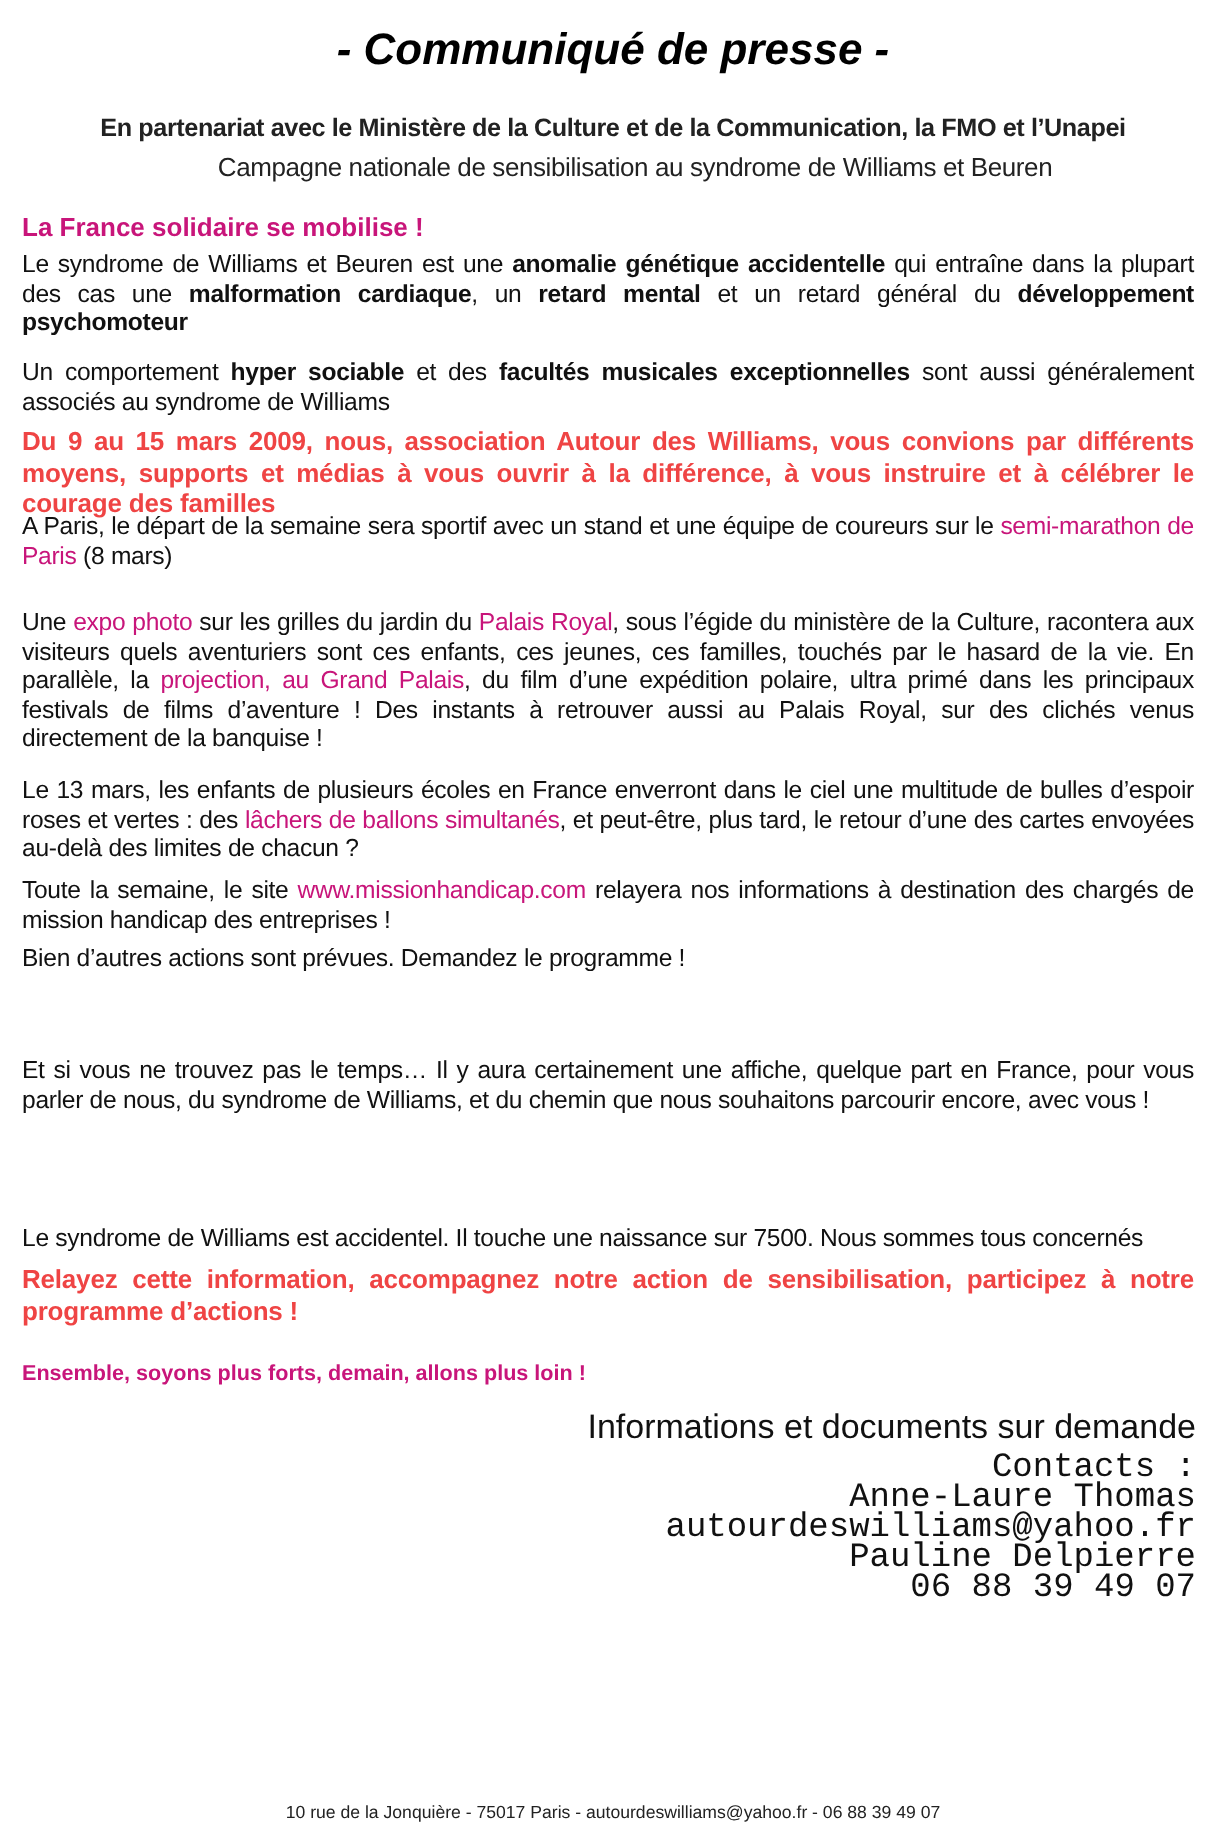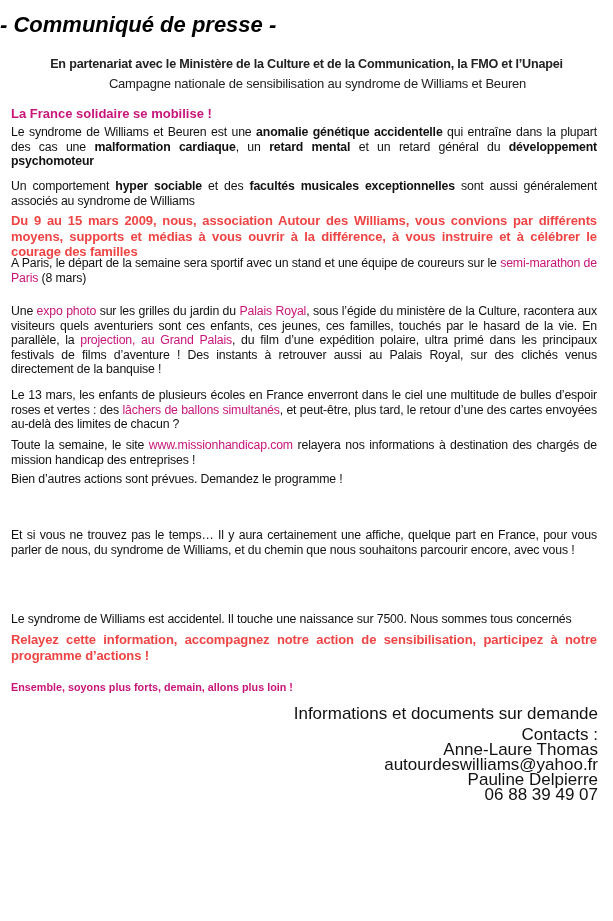--- a/index.html
+++ b/index.html
@@ -1,19 +1,19 @@
 <!DOCTYPE html>
 <html><head>
 <meta charset="utf-8">
 <style>
   html, body { margin:0; padding:0; background:#ffffff; }
   body { width:613px; height:921px; position:relative; overflow:hidden;
          font-family:"Liberation Sans", sans-serif; color:#111; }
   .page { position:absolute; left:0; top:0; width:613px; height:921px; }
-  .title { position:absolute; top:12px; left:0; width:613px; text-align:left;
+  .title { position:absolute; top:12px; left:0; width:613px; text-align:center;
            font-size:22px; font-weight:bold; font-style:italic; color:#000; }
   .partner { position:absolute; top:57px; left:0; width:613px; text-align:center;
              font-size:12.6px; font-weight:bold; color:#222; letter-spacing:-0.2px; }
   .campaign { position:absolute; top:76px; left:0; width:613px; text-align:center;
               font-size:13px; color:#222; letter-spacing:-0.2px;padding-left:11px; }
   .body { position:absolute; left:11px; width:586px; font-size:12.3px; line-height:14.6px;
           color:#111; text-align:justify; letter-spacing:-0.15px; }
   .body b { font-weight:bold; }
   .pink { color:#c8157a; }
   .heading-pink { position:absolute; left:11px; top:106px; font-size:13px; font-weight:bold; color:#c8157a; }
@@ -65,22 +65,23 @@
 
   <div class="body" style="top:528px;">Et si vous ne trouvez pas le temps… Il y aura certainement une affiche, quelque part en France, pour vous parler de nous, du syndrome de Williams, et du chemin que nous souhaitons parcourir encore, avec vous !</div>
 
   <div class="body" style="top:588px;margin-top:24px;">Le syndrome de Williams est accidentel. Il touche une naissance sur 7500. Nous sommes tous concernés</div>
 
   <div class="bold-para" style="top:632px;">Relayez cette information, accompagnez notre action de sensibilisation, participez à notre programme d’actions !</div>
 
   <div class="slogan">Ensemble, soyons plus forts, demain, allons plus loin !</div>
 
   <div class="contact" style="top:706px;">Informations et documents sur demande</div>
-  <div class="contact" style="top:727px;">
+  <div class="contact" style="top:727px;font-family:Liberation Mono, monospace;">
     <div>Contacts :</div>
     <div>Anne-Laure Thomas</div>
     <div>autourdeswilliams@yahoo.fr</div>
     <div>Pauline Delpierre</div>
     <div>06 88 39 49 07</div>
   </div>
 
 
+  <div class="footer">10 rue de la Jonquière - 75017 Paris - autourdeswilliams@yahoo.fr - 06 88 39 49 07</div>
 </div>
 
 </body></html>

